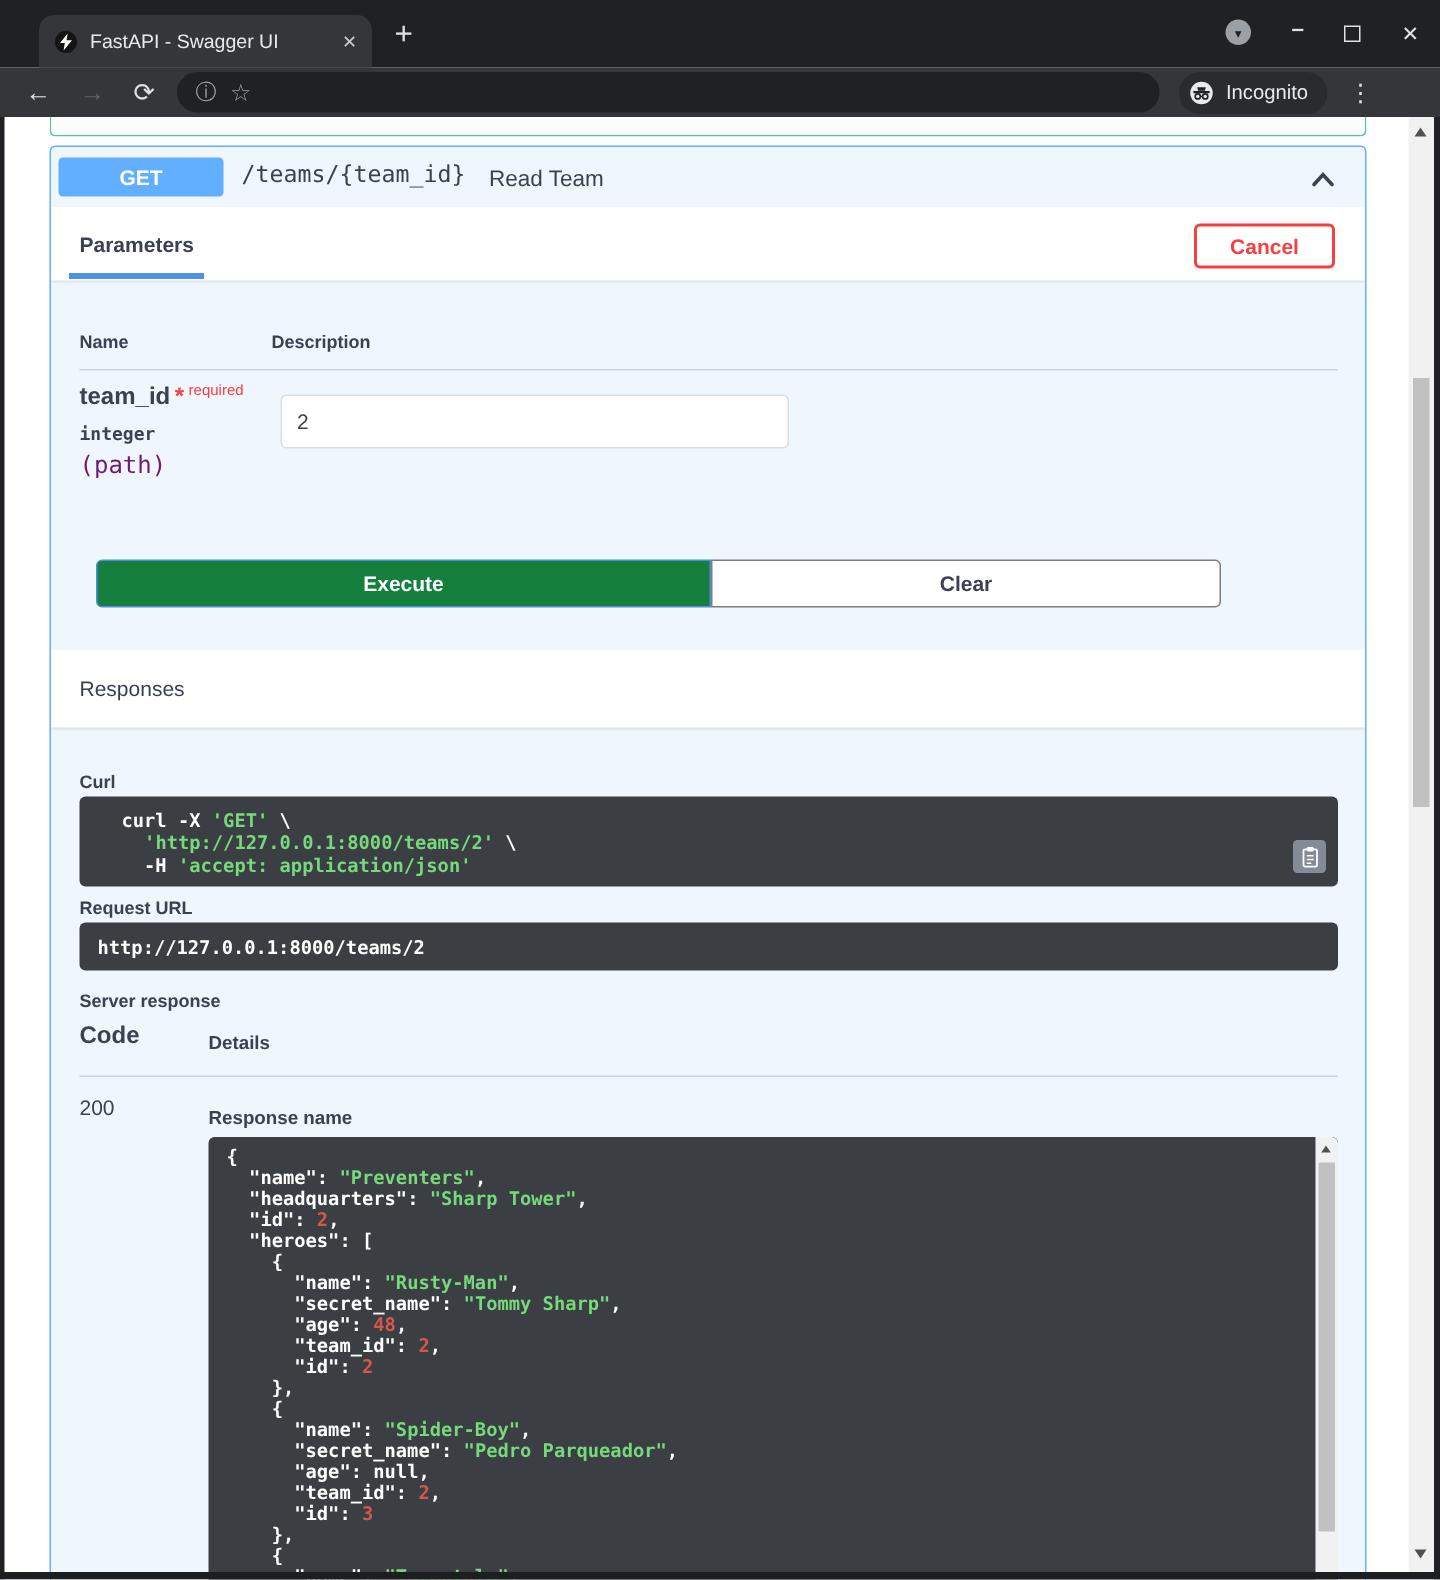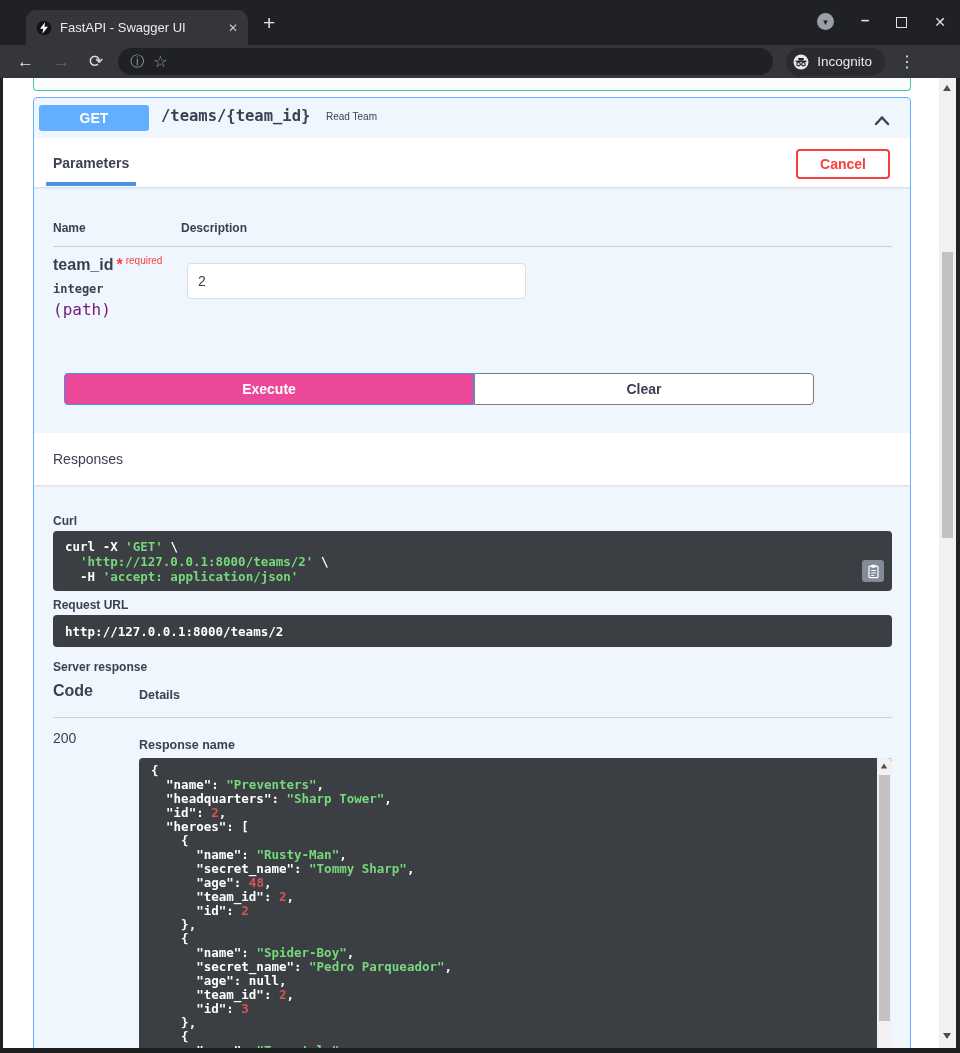--- a/index.html
+++ b/index.html
@@ -55,22 +55,22 @@
                border: 1px solid #49cc90; border-top: none; border-radius: 0 0 4px 4px; }
 
   .opblock { position: absolute; left: 33px; top: 97px; width: 878px; height: 975px; background: #eff6fe;
              border: 1px solid #61affe; border-radius: 4px; overflow: hidden; }
 
   .summary { position: absolute; left: 0; top: 0; width: 100%; height: 56px; cursor: pointer; }
   .method-badge { position: absolute; left: 5px; top: 7px; width: 110px; height: 26px; background: #61affe;
                   border-radius: 3px; color: #fff; font-weight: bold; font-size: 14px; display: flex;
                   align-items: center; justify-content: center; }
   .op-path { position: absolute; left: 127px; top: 9px; font-family: "DejaVu Sans Mono", monospace;
-             font-weight: bold; font-size: 15.5px; color: #3b4151; }
-  .op-desc { position: absolute; left: 292px; top: 13px; font-size: 10px; color: #3b4151; }
+             font-weight: normal; font-size: 15.5px; color: #3b4151; }
+  .op-desc { position: absolute; left: 292px; top: 13px; font-size: 15px; color: #3b4151; }
   .collapse-btn { position: absolute; right: 20px; top: 14px; }
 
   .sec-header { position: absolute; left: 0; top: 40px; width: 100%; height: 49px; background: #fff;
                 box-shadow: 0 1px 2px rgba(0,0,0,.12); }
   .tab-params { position: absolute; left: 19px; top: 0; height: 100%; display: flex; align-items: center;
                 font-size: 14px; font-weight: bold; color: #3b4151; }
   .tab-params:after { content: ""; position: absolute; left: -7px; right: -7px; bottom: 1px; height: 4px;
                       background: #4d93e4; }
   .btn-cancel { position: absolute; right: 20px; top: 11px; width: 94px; height: 30px; background: transparent;
                 border: 2px solid #f93e3e; border-radius: 4px; color: #f93e3e; font-weight: bold; font-size: 14px;
@@ -83,36 +83,36 @@
   .req-star { color: #f93e3e; margin-left: 3px; }
   .req-label { color: #f93e3e; font-size: 10px; font-weight: normal; position: relative; top: -6px; margin-left: 3px; }
   .param-type { position: absolute; left: 19px; top: 184px; font-family: "DejaVu Sans Mono", monospace;
                 font-weight: bold; font-size: 12px; color: #3b4151; }
   .param-in { position: absolute; left: 19px; top: 202px; font-family: "DejaVu Sans Mono", monospace;
               font-size: 16px; color: #701a75; }
   .param-input { position: absolute; left: 153px; top: 165px; width: 339px; height: 36px; background: #fff;
                  border: 1px solid #d9dee3; border-radius: 4px; padding: 0 10px; font-size: 14px; color: #3b4151;
                  font-family: "Liberation Sans", sans-serif; }
 
-  .btn-execute { position: absolute; left: 30px; top: 275px; width: 410px; height: 32px; background: #ec4899;
+  .btn-execute { position: absolute; left: 30px; top: 275px; width: 410px; height: 32px; background: #15803d;
                  border: 1px solid #4990e2; border-radius: 4px 0 0 4px; color: #fff; font-weight: bold;
                  font-size: 14px; display: flex; align-items: center; justify-content: center; }
   .btn-clear { position: absolute; left: 440px; top: 275px; width: 340px; height: 32px; background: #fff;
                border: 1px solid #7d7d7d; border-radius: 0 4px 4px 0; color: #3b4151; font-weight: bold;
                font-size: 14px; display: flex; align-items: center; justify-content: center; }
 
   .responses-header { position: absolute; left: 0; top: 335px; width: 100%; height: 52px; background: #fff;
                       box-shadow: 0 1px 2px rgba(0,0,0,.12); display: flex; align-items: center; }
   .responses-title { margin-left: 19px; font-size: 14px; font-weight: normal; color: #3b4151; }
 
   .lbl { position: absolute; font-size: 12px; font-weight: bold; color: #3b4151; }
 
   .codebox { background: #3b3e43; border-radius: 4px; font-family: "DejaVu Sans Mono", monospace;
              font-size: 12.5px; font-weight: bold; color: #fff; }
-  .curl-block { position: absolute; left: 19px; top: 433px; width: 839px; height: 60px; padding: 8px 12px;
+  .curl-block { position: absolute; left: 19px; top: 433px; width: 839px; height: 60px; padding: 8px 28px;
                 line-height: 15px; }
   .copy-btn { position: absolute; left: 828px; top: 462px; width: 22px; height: 22px; background: #848b98;
               border-radius: 3px; display: flex; align-items: center; justify-content: center; }
   .requrl-block { position: absolute; left: 19px; top: 517px; width: 839px; height: 32px; display: flex;
                   align-items: center; padding: 0 12px; }
 
   .code-col { position: absolute; left: 19px; top: 584px; font-size: 16px; font-weight: bold; color: #3b4151; }
   .details-col { position: absolute; left: 105px; top: 590px; font-size: 12.5px; font-weight: bold; color: #3b4151; }
   .code-line { position: absolute; left: 19px; top: 619px; width: 839px; height: 1px; background: rgba(59,65,81,.2); }
   .status-code { position: absolute; left: 19px; top: 632px; font-size: 14px; color: #3b4151; }

